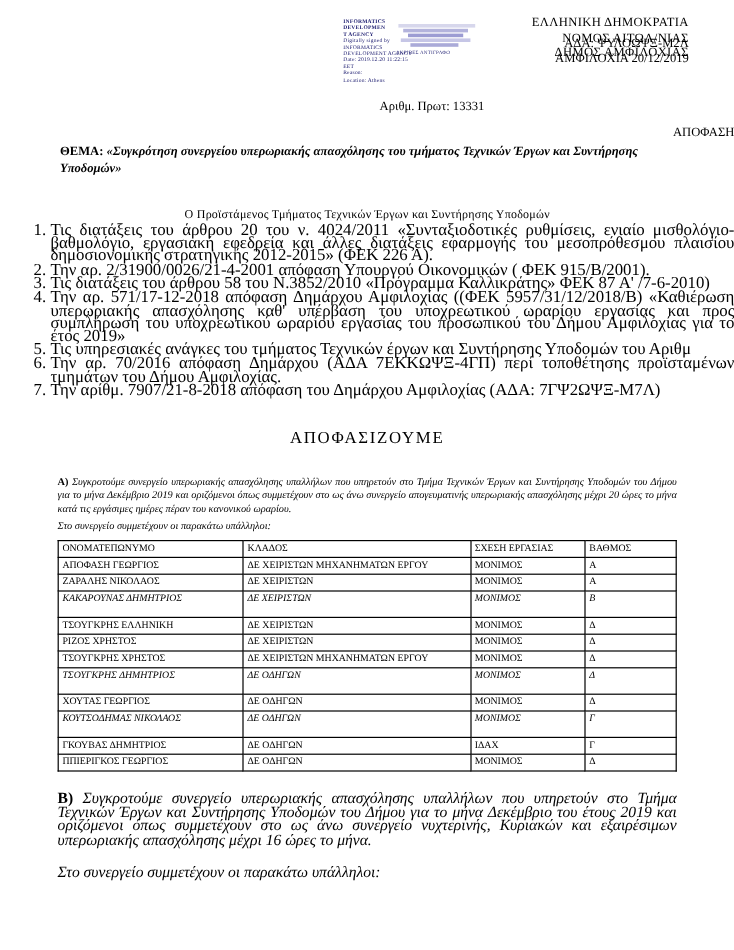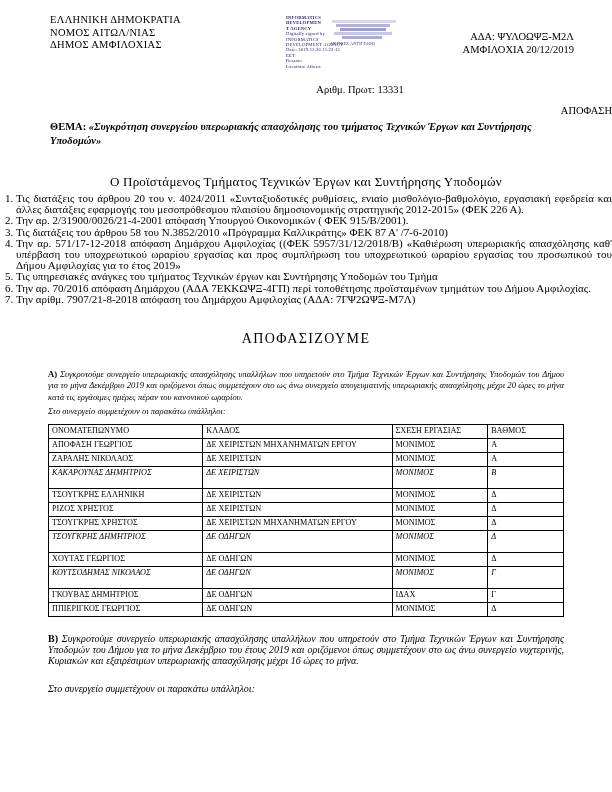--- a/index.html
+++ b/index.html
@@ -27,21 +27,21 @@
   .header {
     position: relative;
     padding: 14px 38px 0 50px;
     height: 60px;
   }
   .org-block {
     font-size: 10.5px;
     line-height: 12.5px;
     letter-spacing: 0.3px;
   }
-  .org-line { white-space: nowrap; }
+  .org-line { white-space: nowrap; text-align: right; }
 
   .stamp-block {
     position: absolute;
     left: 286px;
     top: 15px;
     width: 120px;
     font-size: 4.6px;
     line-height: 5.4px;
     color: #1a1a6e;
     letter-spacing: 0.2px;
@@ -100,33 +100,33 @@
     font-size: 10.5px;
     line-height: 14px;
     font-style: italic;
     font-weight: bold;
   }
   .theme .lbl { font-style: normal; }
 
   .bigtitle {
     margin: 26px 36px 0 36px;
     text-align: center;
-    font-size: 13px;
+    font-size: 10px;
     letter-spacing: .2px;
   }
 
   
   .having {
     margin: 20px 48px 0 48px;
     font-size: 8.4px;
   }
   ol.reasons {
     margin: 3px 0 0 0;
-    padding-left: 16px;
-    font-size: 11px;
+    padding-left: 42px;
+    font-size: 14px;
     line-height: 10.6px;
     text-align: justify;
   }
   ol.reasons li { margin-bottom: 1px; }
 
   
   .decide {
     text-align: center;
     font-size: 14px;
     letter-spacing: 1.4px;
@@ -163,21 +163,21 @@
     line-height: 10px;
   }
   .c0 { width: 158px; }
   .c1 { width: 200px; }
   .c2 { width: 96px; }
   .c3 { width: 74px; }
   .two-line { height: 22px; font-style: italic; }
 
   .tailtext {
     margin: 16px 48px 0 48px;
-    font-size: 10px;
+    font-size: 13px;
     line-height: 11.4px;
     text-align: justify;
     font-style: italic;
   }
   .tailtext b { font-style: normal; }
 </style>
 </head>
 <body>
 
 <div class="page">
@@ -223,21 +223,21 @@
 
   <div class="theme"><span class="lbl">ΘΕΜΑ: </span><span>«Συγκρότηση συνεργείου υπερωριακής απασχόλησης του τμήματος Τεχνικών Έργων και Συντήρησης Υποδομών»</span></div>
 
   <div class="bigtitle">Ο  Προϊστάμενος  Τμήματος Τεχνικών  Έργων και   Συντήρησης Υποδομών</div>
 
   <ol class="reasons">
     <li>Τις διατάξεις του άρθρου 20 του ν. 4024/2011 «Συνταξιοδοτικές ρυθμίσεις, ενιαίο μισθολόγιο-βαθμολόγιο, εργασιακή εφεδρεία και άλλες διατάξεις εφαρμογής του μεσοπρόθεσμου πλαισίου δημοσιονομικής στρατηγικής 2012-2015» (ΦΕΚ 226 Α).</li>
     <li>Την αρ. 2/31900/0026/21-4-2001 απόφαση Υπουργού Οικονομικών (   ΦΕΚ  915/Β/2001).</li>
     <li>Τις διατάξεις του άρθρου 58 του Ν.3852/2010 «Πρόγραμμα Καλλικράτης» ΦΕΚ 87 Α' /7-6-2010)</li>
     <li>Την αρ.  571/17-12-2018 απόφαση Δημάρχου Αμφιλοχίας ((ΦΕΚ 5957/31/12/2018/Β) «Καθιέρωση υπερωριακής απασχόλησης καθ' υπέρβαση του υποχρεωτικού ωραρίου εργασίας και προς συμπλήρωση του υποχρεωτικού ωραρίου εργασίας του προσωπικού του Δήμου Αμφιλοχίας για το έτος 2019»</li>
-    <li>Τις υπηρεσιακές ανάγκες  του τμήματος Τεχνικών έργων και Συντήρησης Υποδομών του  Τμήμα</li>
+    <li>Τις υπηρεσιακές ανάγκες  του τμήματος Τεχνικών έργων και Συντήρησης Υποδομών του  Αριθμ</li>
     <li>Την αρ. 70/2016 απόφαση  Δημάρχου (ΑΔΑ 7ΕΚΚΩΨΞ-4ΓΠ) περί  τοποθέτησης   προϊσταμένων τμημάτων του Δήμου  Αμφιλοχίας.</li>
     <li>Την αρίθμ. 7907/21-8-2018 απόφαση του Δημάρχου Αμφιλοχίας (ΑΔΑ: 7ΓΨ2ΩΨΞ-Μ7Λ)</li>
   </ol>
 
   <div class="decide">ΑΠΟΦΑΣΙΖΟΥΜΕ</div>
 
   <div class="para"><b>Α)</b><span> Συγκροτούμε  συνεργείο  υπερωριακής  απασχόλησης  υπαλλήλων που  υπηρετούν  στο Τμήμα Τεχνικών Έργων και Συντήρησης Υποδομών του Δήμου για το μήνα Δεκέμβριο  2019  και οριζόμενοι όπως συμμετέχουν στο  ως  άνω  συνεργείο απογευματινής υπερωριακής απασχόλησης   μέχρι 20 ώρες το  μήνα κατά τις εργάσιμες ημέρες πέραν του κανονικού ωραρίου.</span></div>
   <div class="para para-tight">Στο συνεργείο συμμετέχουν  οι παρακάτω υπάλληλοι:</div>
 
   <table class="staff">

